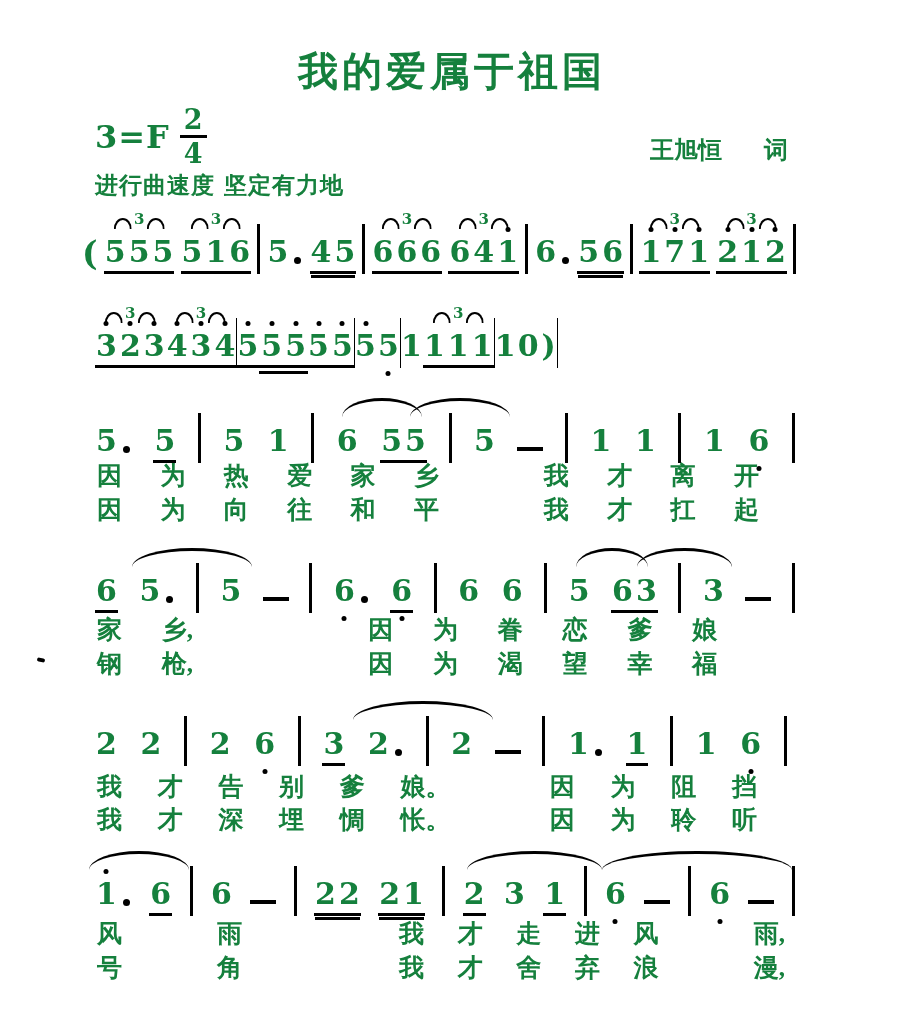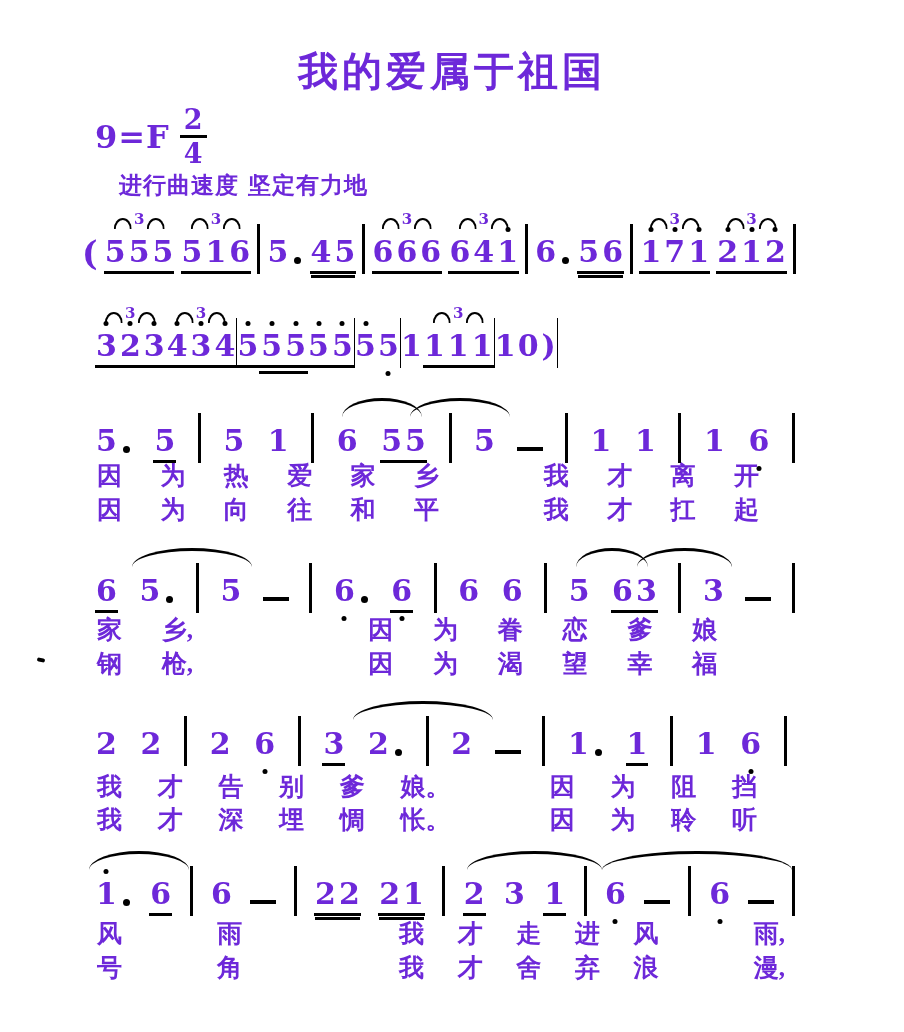--- a/index.html
+++ b/index.html
@@ -1,27 +1,27 @@
 <!DOCTYPE html>
 <html><head>
 <meta charset="utf-8">
 <style>
   html,body{margin:0;padding:0;background:#e8e8e8;}
-  .page{position:relative;width:904px;height:1032px;background:#ffffff;color:#6d28d9;overflow:hidden;
+  .page{position:relative;width:904px;height:1032px;background:#ffffff;color:#15803d;overflow:hidden;
         font-family:"Liberation Serif",serif;}
   
   .title{position:absolute;top:44px;left:0;width:100%;text-align:center;
          font:bold 40px "DejaVu Sans",sans-serif;letter-spacing:4px;}
   .keysig{position:absolute;top:106px;left:95px;display:flex;align-items:center;}
   .ks-text{font:bold 32px "DejaVu Serif",serif;letter-spacing:1px;}
   .frac{display:inline-flex;flex-direction:column;align-items:center;margin-left:10px;
         font:bold 27px "DejaVu Serif",serif;line-height:1.0;}
   .frac .num{border-bottom:3px solid #000;padding:0 4px 2px;}
   .frac .den{padding-top:2px;}
-  .tempo{position:absolute;top:170px;left:95px;font:bold 23px "DejaVu Sans",sans-serif;letter-spacing:1px;margin-left:24px;}
+  .tempo{position:absolute;top:170px;left:95px;font:bold 23px "DejaVu Sans",sans-serif;letter-spacing:1px;}
   .credits{position:absolute;top:134px;left:650px;width:138px;
            font:bold 24px "Liberation Serif",serif;}
   .credit-row{display:flex;justify-content:space-between;margin-bottom:7px;}
   
   .mline{position:absolute;display:flex;justify-content:space-between;align-items:flex-end;}
   .line1{top:224px;left:82px;width:714px;}
   .line2{top:318px;left:95px;width:462px;}
   .line3{top:413px;left:95px;width:700px;}
   .line4{top:563px;left:95px;width:700px;}
   .line5{top:716px;left:95px;width:692px;}
@@ -66,30 +66,34 @@
          border-radius:2px;transform:rotate(12deg);}
 </style>
 </head>
 <body>
 
 <div class="page">
 
   <div class="title">我的爱属于祖国</div>
 
   <div class="keysig">
-    <span class="ks-text">9=F</span>
+    <span class="ks-text">3=F</span>
     <span class="frac">
       <span class="num">2</span>
       <span class="den">4</span>
     </span>
   </div>
 
   <div class="tempo">进行曲速度 坚定有力地</div>
 
   <div class="credits">
+    <div class="credit-row">
+      <span>王旭恒</span>
+      <span>词</span>
+    </div>
   </div>
 
   <div class="mline line1" id="mline1">
       <span class="paren">(</span>
       <span class="grp u1">
         <span class="ch"><span class="cd">5</span></span>
         <span class="ch"><span class="cd">5</span></span>
         <span class="ch"><span class="cd">5</span></span>
         <span class="t3">
           <i></i>

